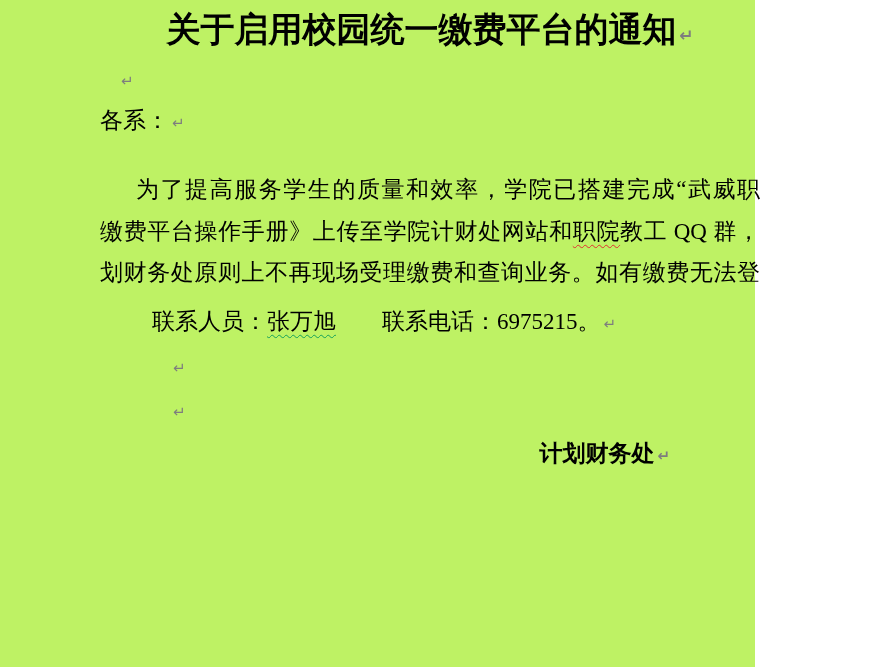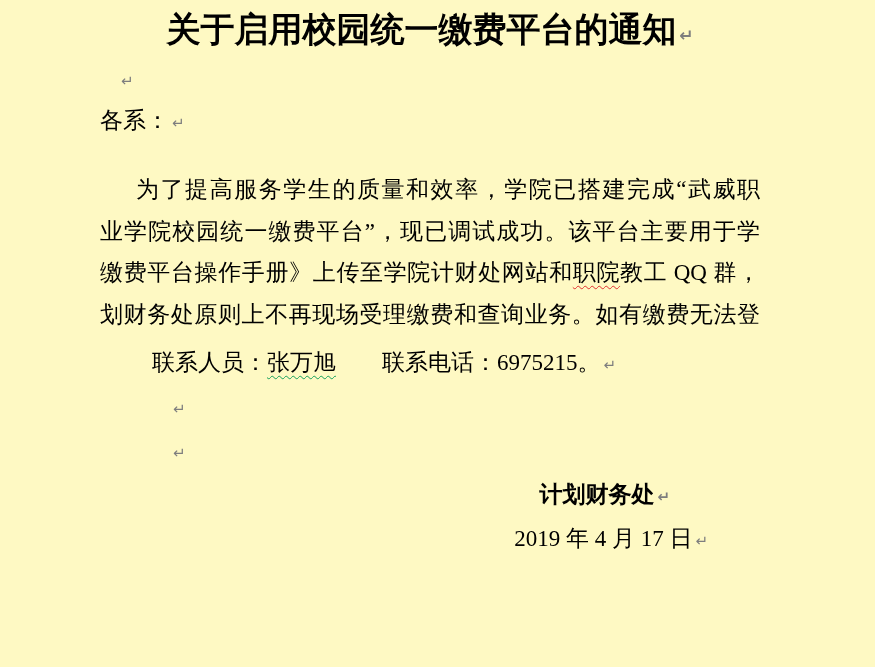--- a/index.html
+++ b/index.html
@@ -5,22 +5,22 @@
   html, body { margin: 0; padding: 0; }
   body {
     width: 875px; height: 667px;
     background: #ffffff;
     font-family: "Liberation Serif", "DejaVu Serif", serif;
     color: #000000;
     overflow: hidden;
   }
   .page {
     position: relative;
-    width: 875px; height: 667px;
-    background: #fef9c3;
+    width: 755px; height: 667px;
+    background: #bef264;
   }
   .content {
     position: absolute;
     left: 100px; top: 6px;
     width: 660px;
   }
   .doc-title {
     font-size: 34px;
     font-weight: bold;
     text-align: center;
@@ -71,22 +71,20 @@
 
 <div class="page">
   <div class="content">
     <div class="doc-title">
       <span>关于启用校园统一缴费平台的通知</span><span class="pilcrow">↵</span>
     </div>
 
   <div class="line" style="padding-left: 18px;"><span class="pilcrow">↵</span></div>
       <div class="line"><span class="seg">各系：</span><span class="pilcrow">↵</span></div>
       <div class="line justify" style="padding-left: 36px; margin-top: 28px;"><span class="seg">为了提高服务学生的质量和效率，学院已搭建完成“武威职</span></div>
-      <div class="line justify"><span class="seg">业学院校园统一缴费平台”，现已调试成功。该平台主要用于学</span></div>
       <div class="line justify"><span class="seg">缴费平台操作手册》上传至学院计财处网站和</span><span class="seg u-red">职院</span><span class="seg">教工 QQ 群，</span></div>
       <div class="line justify"><span class="seg">划财务处原则上不再现场受理缴费和查询业务。如有缴费无法登</span></div>
       <div class="line bottom contact" style="padding-left: 52px;"><span class="seg">联系人员：</span><span class="seg u-green">张万旭</span><span class="seg">　　联系电话：6975215。</span><span class="pilcrow">↵</span></div>
       <div class="line bottom" style="padding-left: 70px;"><span class="pilcrow">↵</span></div>
       <div class="line bottom" style="padding-left: 70px;"><span class="pilcrow">↵</span></div>
       <div class="line bottom right" style="padding-right: 90px; font-weight: bold;"><span class="seg">计划财务处</span><span class="pilcrow">↵</span></div>
-      <div class="line bottom right" style="padding-right: 52px;"><span class="seg">2019 年 4 月 17 日</span><span class="pilcrow">↵</span></div>
     </div>
 </div>
 
 </body></html>

